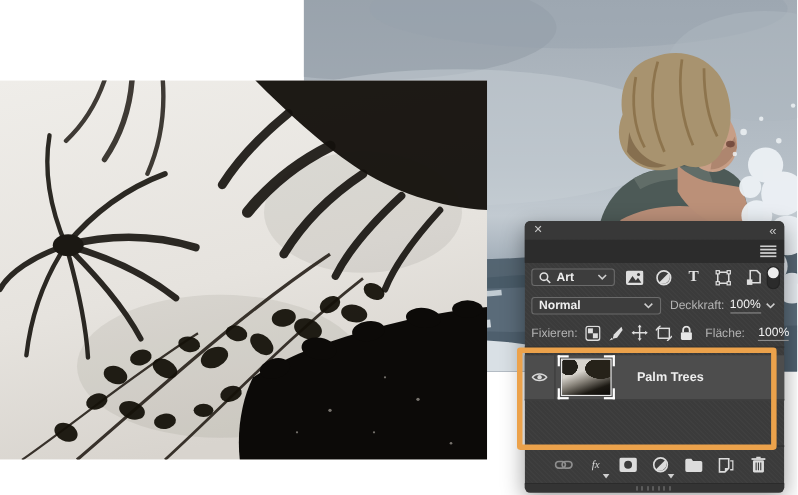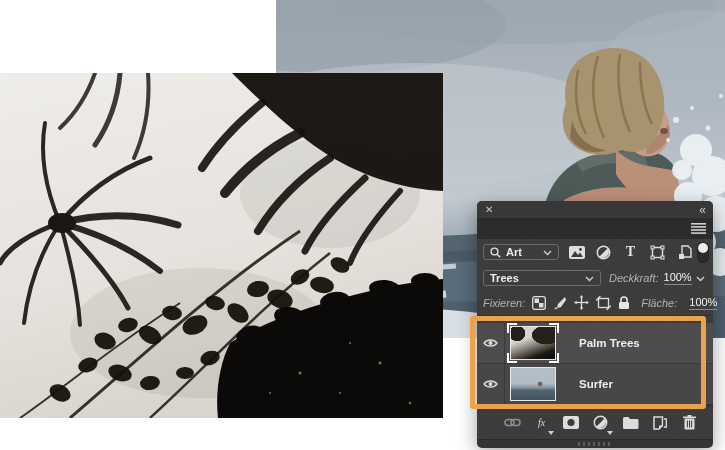--- a/index.html
+++ b/index.html
@@ -30,21 +30,21 @@
   .search-select{width:110px;gap:5px;}
   .select .lbl{color:#efefef;font-weight:bold;}
   .select .chev{margin-left:auto;}
   .filter-icons{display:flex;align-items:center;gap:10px;margin-left:9px;}
   .fbtn{width:17px;height:17px;display:flex;align-items:center;justify-content:center;}
   .toggle{width:12px;height:21px;border-radius:7px;background:#2b2b2b;position:relative;
           margin-left:4px;flex:0 0 12px;box-shadow:inset 0 0 0 1px #242424;}
   .toggle .knob{position:absolute;top:1px;left:1px;width:10px;height:10px;border-radius:50%;background:#ececec;}
   .row-blend{height:25px;flex:0 0 25px;padding:0 8px 0 6px;}
   .mode-select{width:118px;}
-  .plabel{color:#b3b3b3;margin-left:8px;white-space:nowrap;font-style:italic;}
+  .plabel{color:#b3b3b3;margin-left:8px;white-space:nowrap;}
   .pvalue{color:#f3f3f3;margin-left:5px;border-bottom:1px solid #8b8b8b;padding-bottom:1px;white-space:nowrap;}
   .row-chev{margin-left:auto;}
   .row-lock{height:25px;flex:0 0 25px;padding:0 0 0 6px;border-bottom:1px solid #313131;gap:7px;text-align:center;}
   .row-lock .plabel{margin-left:0;}
   .lockbtn{width:16px;height:16px;display:flex;align-items:center;justify-content:center;}
   .row-lock .plabel.f2{margin-left:4px;}
   
   .layers{flex:0 0 89px;height:89px;padding-top:7px;box-sizing:border-box;position:relative;}
   .layer-row{height:40px;display:flex;align-items:center;background:#474747;border-bottom:1px solid #393939;font-weight:bold;}
   .layer-row.selected{background:#4d4d4d;}
@@ -303,21 +303,21 @@
           </svg>
         </span>
       </div>
       <span class="toggle">
           <span class="knob"></span>
         </span>
     </div>
 
     <div class="p-row row-blend">
       <div class="select mode-select">
-        <span class="lbl">Trees</span>
+        <span class="lbl">Normal</span>
         <span class="chev">
           <svg width="9" height="6" viewBox="0 0 9 6">
               <path d="M1,1 L4.5,4.5 L8,1" stroke="#cfcfcf" stroke-width="1.4" fill="none"></path>
             </svg>
         </span>
       </div>
       <span class="plabel">Deckkraft:</span>
       <span class="pvalue">100%</span>
       <span class="row-chev">
         <svg width="9" height="6" viewBox="0 0 9 6">
@@ -388,30 +388,20 @@
           </svg>
         </span>
         <span class="thumb thumb-palm">
           <span class="bk bk-tl"></span>
           <span class="bk bk-tr"></span>
           <span class="bk bk-bl"></span>
           <span class="bk bk-br"></span>
         </span>
         <span class="layer-name">Palm Trees</span>
       </div>
-      <div class="layer-row">
-        <span class="eye-cell">
-          <svg width="15" height="10" viewBox="0 0 15 10">
-            <path d="M1,5 C4,1 11,1 14,5 C11,9 4,9 1,5 Z" fill="none" stroke="#d8d8d8" stroke-width="1.3"></path>
-            <circle cx="7.5" cy="5" r="2" fill="#d8d8d8"></circle>
-          </svg>
-        </span>
-        <span class="thumb thumb-surfer"></span>
-        <span class="layer-name">Surfer</span>
-      </div>
     </div>
 
     <div class="p-toolbar">
       <span class="tbtn">
         <svg width="17" height="9" viewBox="0 0 17 9">
           <g fill="none" stroke="#8f8f8f" stroke-width="1.5">
             <rect x="1" y="1.5" width="9" height="6" rx="3"></rect>
               <rect x="7" y="1.5" width="9" height="6" rx="3"></rect>
           </g>
         </svg>

